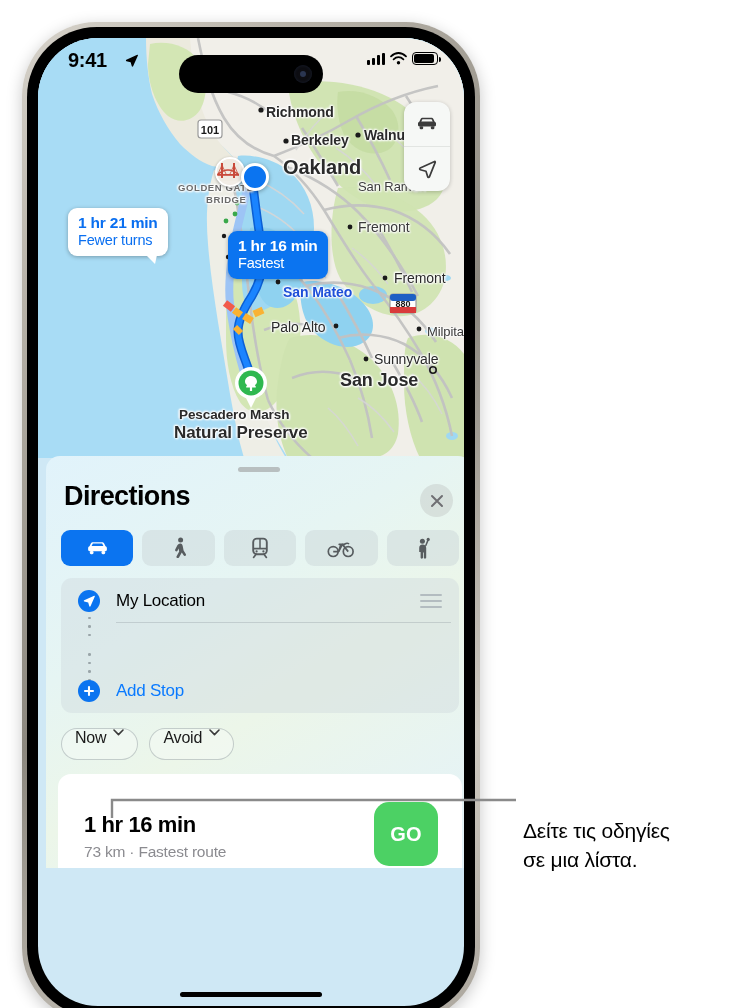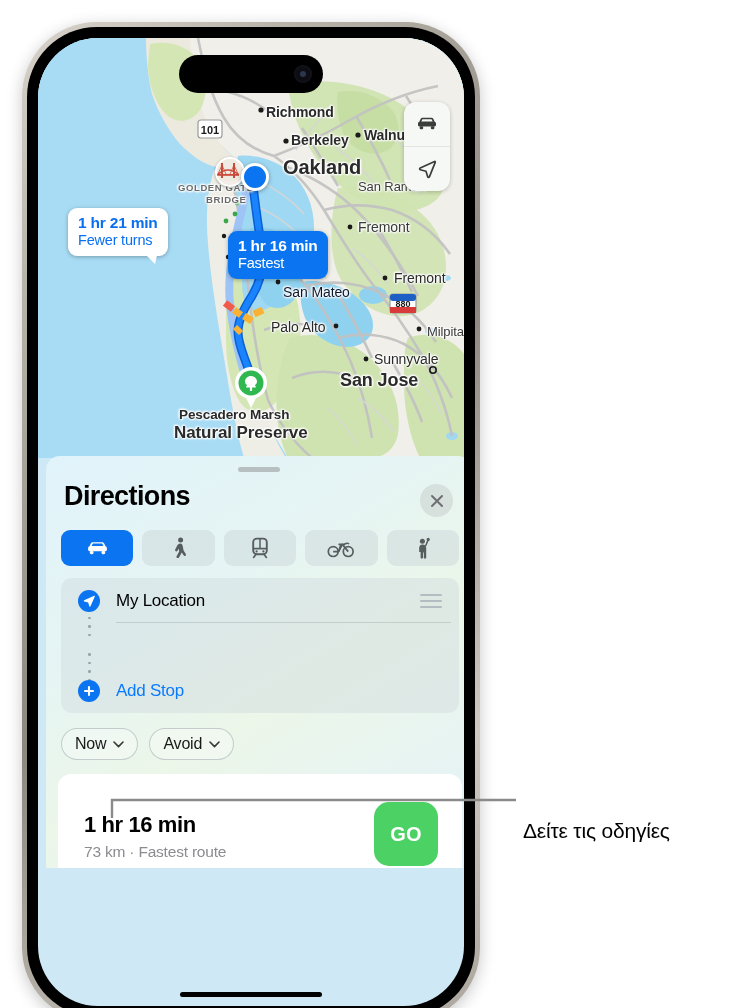--- a/index.html
+++ b/index.html
@@ -349,21 +349,21 @@
     position:absolute;
     left: 15px; top: 272px;
     display:flex; gap: 11px;
   }
   .pill {
     height: 30px;
     padding: 0 13px;
     border-radius: 16px;
     border: 1px solid rgba(140,150,155,0.45);
     background: rgba(255,255,255,0.28);
-    display:flex; align-items:center; gap:7px;
+    display:flex; gap:7px;
     font-size: 16px;
     color: #1a1a1a;
     letter-spacing:-0.2px;
   }
 
   
   .routes-card {
     position:absolute;
     left: 12px; top: 318px;
     width: 404px;
@@ -611,21 +611,21 @@
       </svg>
 
       <div class="map-label" style="left:228px;top:66px;font-size:14px">Richmond</div>
       <div class="map-label" style="left:253px;top:94px;font-size:14px">Berkeley</div>
       <div class="map-label" style="left:326px;top:89px;font-size:14px">Walnut Cree</div>
       <div class="map-label" style="left:245px;top:118px;font-size:20px">Oakland</div>
       <div class="map-label" style="left:320px;top:141px;font-size:13px;font-weight:normal;color:#3a3a3a">San Ramon</div>
       <div class="map-label" style="left:320px;top:181px;font-size:14px;font-weight:normal;color:#3a3a3a">Fremont</div>
       <div class="map-label" style="left:140px;top:144px;font-size:9.5px;color:#6a6a6a;letter-spacing:0.6px">GOLDEN GATE</div>
       <div class="map-label" style="left:168px;top:156px;font-size:9.5px;color:#6a6a6a;letter-spacing:0.6px">BRIDGE</div>
-      <div class="map-label" style="left:245px;top:246px;font-size:14px;font-weight:normal;color:#0f172a">San Mateo</div>
+      <div class="map-label" style="left:245px;top:246px;font-size:14px;font-weight:bold;color:#1d4ed8">San Mateo</div>
       <div class="map-label" style="left:356px;top:232px;font-size:14px;font-weight:normal;color:#2a2a2a">Fremont</div>
       <div class="map-label" style="left:233px;top:281px;font-size:14px;font-weight:normal;color:#2a2a2a">Palo Alto</div>
       <div class="map-label" style="left:389px;top:286px;font-size:13px;font-weight:normal;color:#3a3a3a">Milpitas</div>
       <div class="map-label" style="left:336px;top:313px;font-size:14px;font-weight:normal;color:#2a2a2a">Sunnyvale</div>
       <div class="map-label" style="left:302px;top:332px;font-size:18px">San Jose</div>
 
       <svg class="map-svg" width="426" height="420" style="z-index:19">
         <circle cx="223" cy="72" r="2.6" fill="#1a1a1a"></circle>
         <circle cx="248" cy="103" r="2.6" fill="#1a1a1a"></circle>
         <circle cx="320" cy="97" r="2.6" fill="#1a1a1a"></circle>
@@ -839,25 +839,49 @@
           <div class="route-time">1 hr 21 min</div>
           <div class="go-btn">GO</div>
         </div>
       </div>
     </div>
 
     <div class="dynamic-island">
       <div class="di-lens"></div>
     </div>
 
+    <div class="statusbar">
+      <div class="sb-time">9:41</div>
+      <svg class="sb-loc-arrow" viewBox="0 0 14 14">
+        <path d="M12.4 1.6 L2.2 6.3 C1.6 6.6 1.7 7.4 2.3 7.6 L6.2 8.6 L7.3 12.4
+                 C7.5 13 8.3 13 8.5 12.4 L13 2.4 C13.2 1.8 12.9 1.4 12.4 1.6 Z" fill="#000"></path>
+      </svg>
+      <div class="sb-right">
+        <div class="sb-bars">
+            <i></i>
+            <i></i>
+            <i></i>
+            <i></i>
+          </div>
+        <svg width="17" height="13" viewBox="0 0 17 13">
+          <path d="M1 4.3 C3.3 2.1 5.8 1 8.5 1 C11.2 1 13.7 2.1 16 4.3" stroke="#000" stroke-width="1.8" fill="none" stroke-linecap="round"></path>
+          <path d="M3.6 7.3 C5.1 5.9 6.8 5.2 8.5 5.2 C10.2 5.2 11.9 5.9 13.4 7.3" stroke="#000" stroke-width="1.8" fill="none" stroke-linecap="round"></path>
+          <circle cx="8.5" cy="10.7" r="1.7" fill="#000"></circle>
+        </svg>
+        <div class="sb-batt">
+            <i></i>
+          </div>
+      </div>
+    </div>
 
     <div class="home-ind"></div>
   </div>
 
   <svg class="leader-svg" width="750" height="1008">
     <path d="M 112 818 L 112 800 L 516 800" stroke="#8a8a8a" stroke-width="2.4" fill="none"></path>
   </svg>
 
   <div class="annotation">
     <div>Δείτε τις οδηγίες</div>
+    <div>σε μια λίστα.</div>
   </div>
 
 </div>
 
 </body></html>

